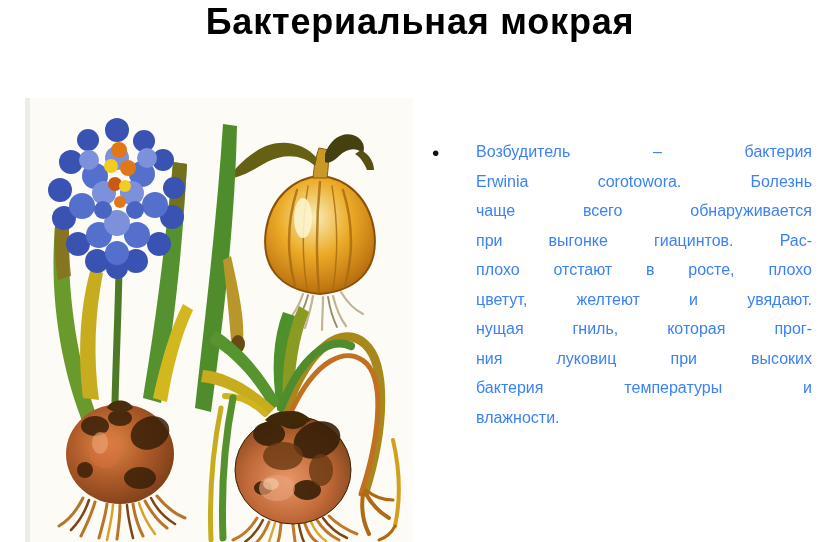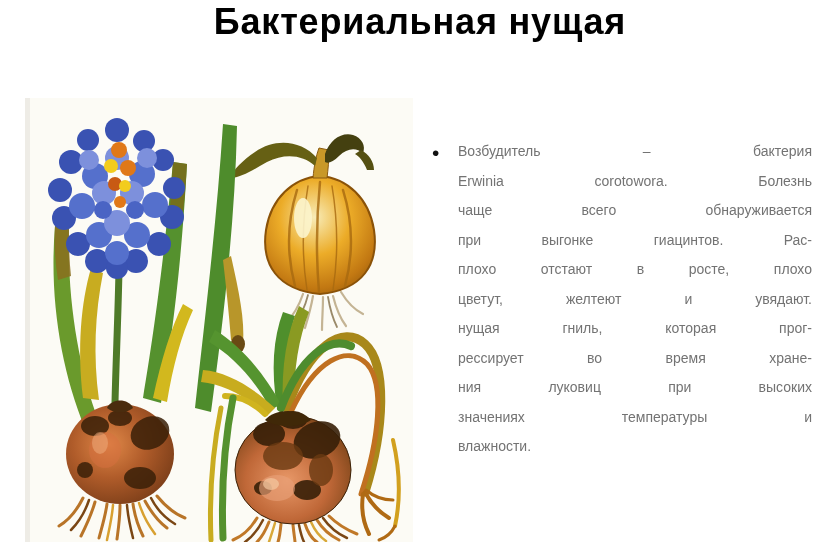--- a/index.html
+++ b/index.html
@@ -38,39 +38,39 @@
   }
   .bullet-marker {
     position: absolute;
     left: 2px;
     top: 1px;
     font-size: 21px;
     line-height: 29.5px;
     color: #111111;
   }
   .lines {
-    margin-left: 28px;
-    font-size: 14px;
+    margin-left: 46px;
+    font-size: 16px;
     line-height: 29.5px;
-    color: #737373;
+    color: #3b82f6;
   }
   .line {
     text-align: justify;
     text-align-last: justify;
   }
   .line:last-child {
     text-align-last: left;
   }
 </style>
 </head>
 <body>
 
 <div class="slide">
 
-  <div class="title">Бактериальная нущая</div>
+  <div class="title">Бактериальная мокрая</div>
 
   <div class="illustration">
     <svg width="388" height="444" viewBox="0 0 388 444" xmlns="http://www.w3.org/2000/svg">
       <defs>
         <radialGradient id="gBulbL" cx="0.4" cy="0.4" r="0.75">
           <stop offset="0%" stop-color="#e08848"></stop>
           <stop offset="45%" stop-color="#b05c2a"></stop>
           <stop offset="100%" stop-color="#6e3614"></stop>
         </radialGradient>
         <radialGradient id="gBulbG" cx="0.45" cy="0.35" r="0.8">
@@ -260,20 +260,19 @@
   <div class="text-col">
     <span class="bullet-marker">•</span>
     <div class="lines">
         <div class="line">Возбудитель – бактерия</div>
         <div class="line">Erwinia corotowora. Болезнь</div>
         <div class="line">чаще всего обнаруживается</div>
         <div class="line">при выгонке гиацинтов. Рас-</div>
         <div class="line">плохо отстают в росте, плохо</div>
         <div class="line">цветут, желтеют и увядают.</div>
         <div class="line">нущая гниль, которая прог-</div>
-        <div class="line">рессирует во время хране-</div>
         <div class="line">ния луковиц при высоких</div>
-        <div class="line">значениях температуры и</div>
+        <div class="line">бактерия температуры и</div>
         <div class="line">влажности.</div>
       </div>
   </div>
 
 </div>
 
 </body></html>

